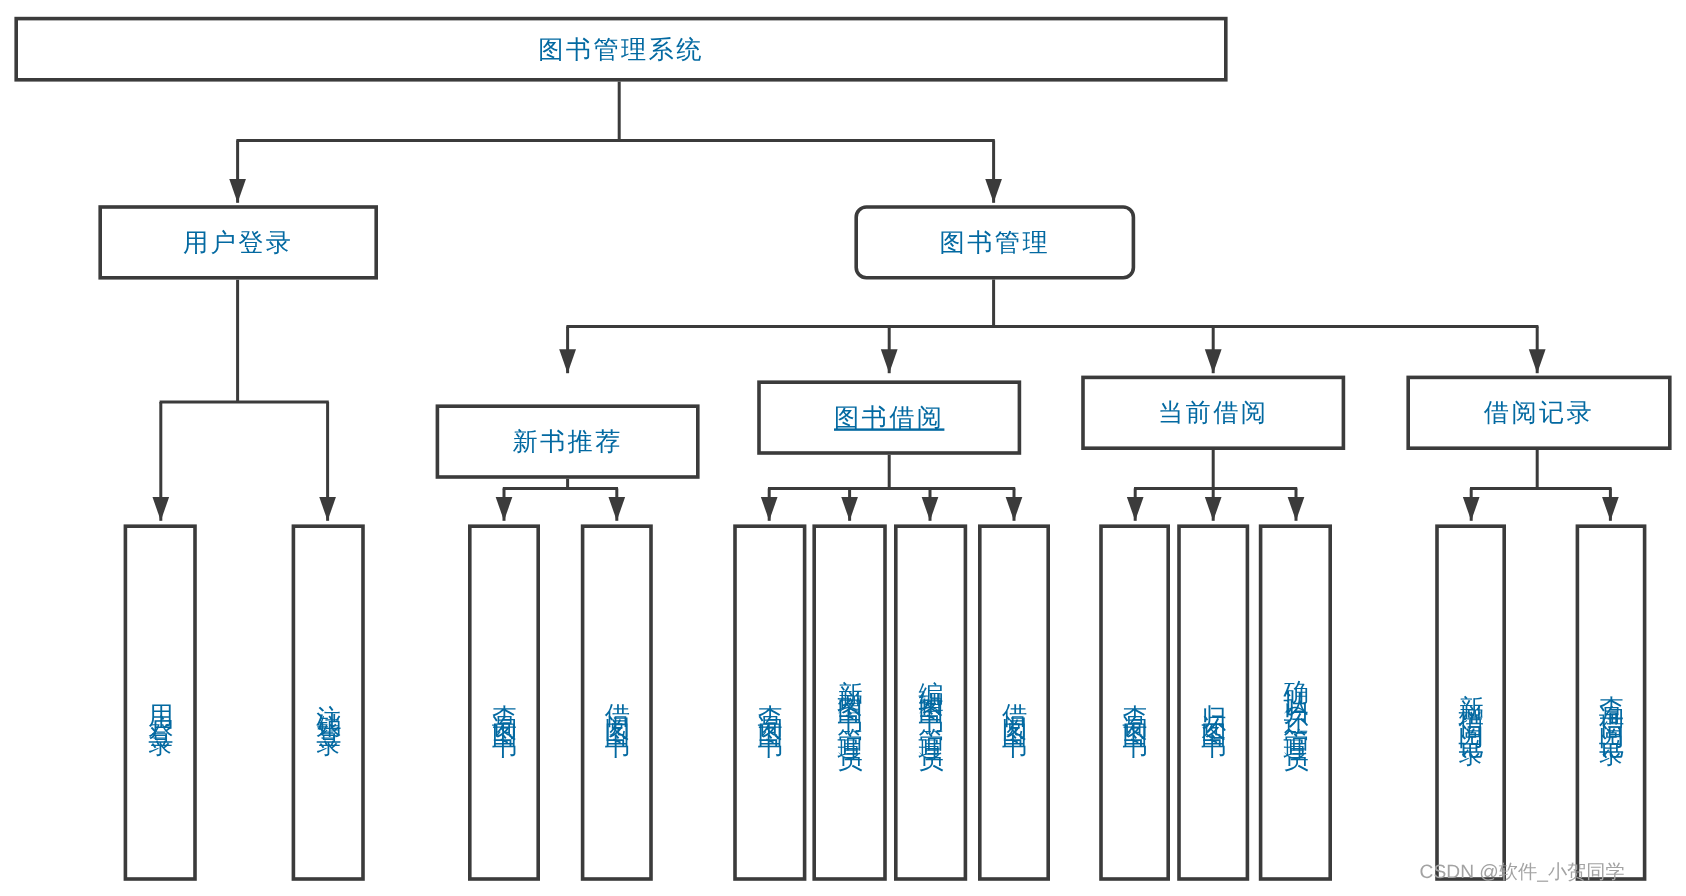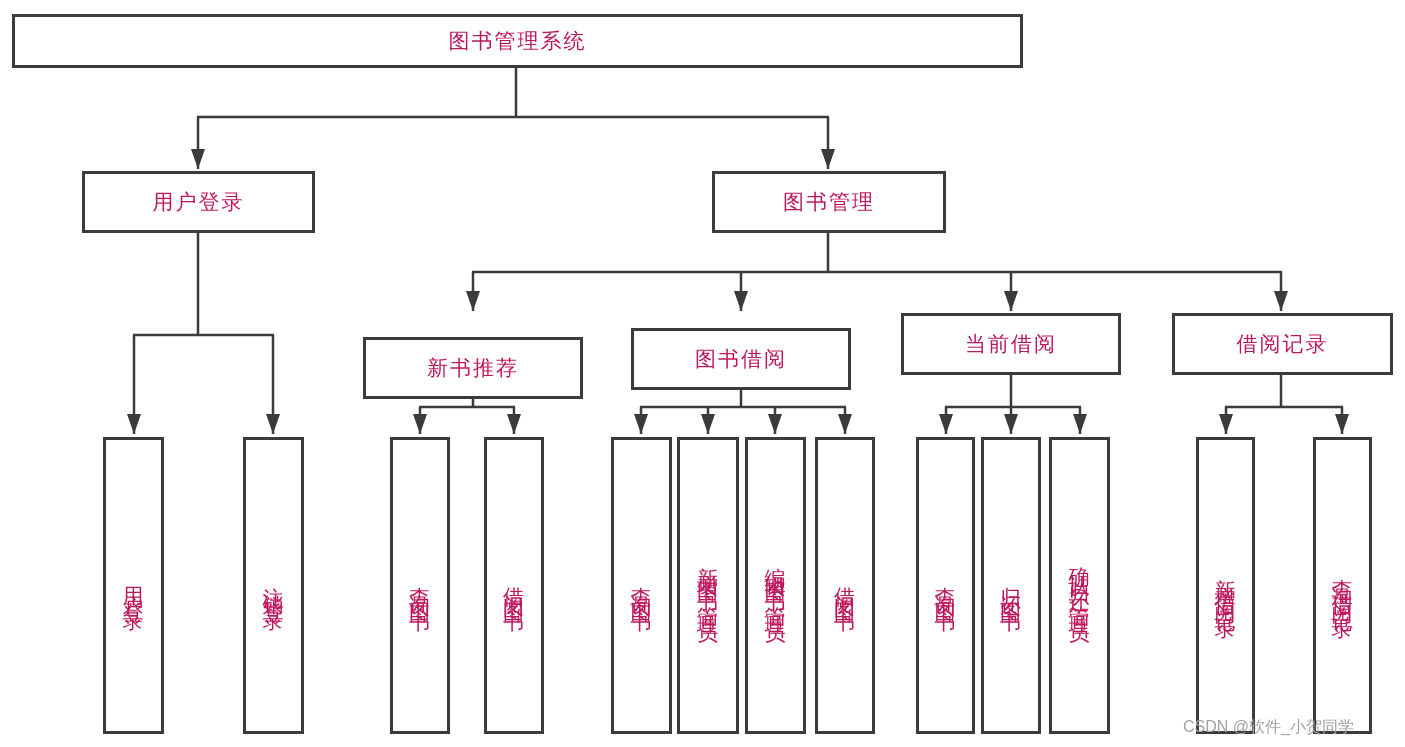--- a/index.html
+++ b/index.html
@@ -23,21 +23,21 @@
     pointer-events: none;
   }
   .node {
     position: absolute;
     box-sizing: border-box;
     border: 3px solid #3b3b3b;
     background: #ffffff;
     display: flex;
     align-items: center;
     justify-content: center;
-    color: #be185d;
+    color: #0369a1;
     z-index: 2;
   }
   .node.h span {
     font-size: 21px;
     letter-spacing: 2px;
     white-space: nowrap;
   }
   .node.leaf span {
     writing-mode: vertical-rl;
     font-size: 21px;
@@ -97,28 +97,28 @@
     </g>
   </svg>
 
   <div class="node h" style="left:12px; top:14px; width:1011px; height:54px;">
     <span>图书管理系统</span>
   </div>
 
   <div class="node h" style="left:82px; top:171px; width:233px; height:62px;">
     <span>用户登录</span>
   </div>
-  <div class="node h" style="left:712px; top:171px; width:234px; height:62px;">
+  <div class="node h" style="left:712px; top:171px; width:234px; height:62px;border-radius:10px;">
     <span>图书管理</span>
   </div>
 
   <div class="node h" style="left:363px; top:313px; width:220px; height:62px;margin-top:24px;">
     <span>新书推荐</span>
   </div>
-  <div class="node h" style="left:631px; top:328px; width:220px; height:62px;">
+  <div class="node h" style="left:631px; top:317px; width:220px; height:62px;text-decoration:underline;">
     <span>图书借阅</span>
   </div>
   <div class="node h" style="left:901px; top:313px; width:220px; height:62px;align-items:center;">
     <span>当前借阅</span>
   </div>
   <div class="node h" style="left:1172px; top:313px; width:221px; height:62px;">
     <span>借阅记录</span>
   </div>
 
   <div class="node leaf" style="left:103px; top:437px; width:61px; height:297px;">

